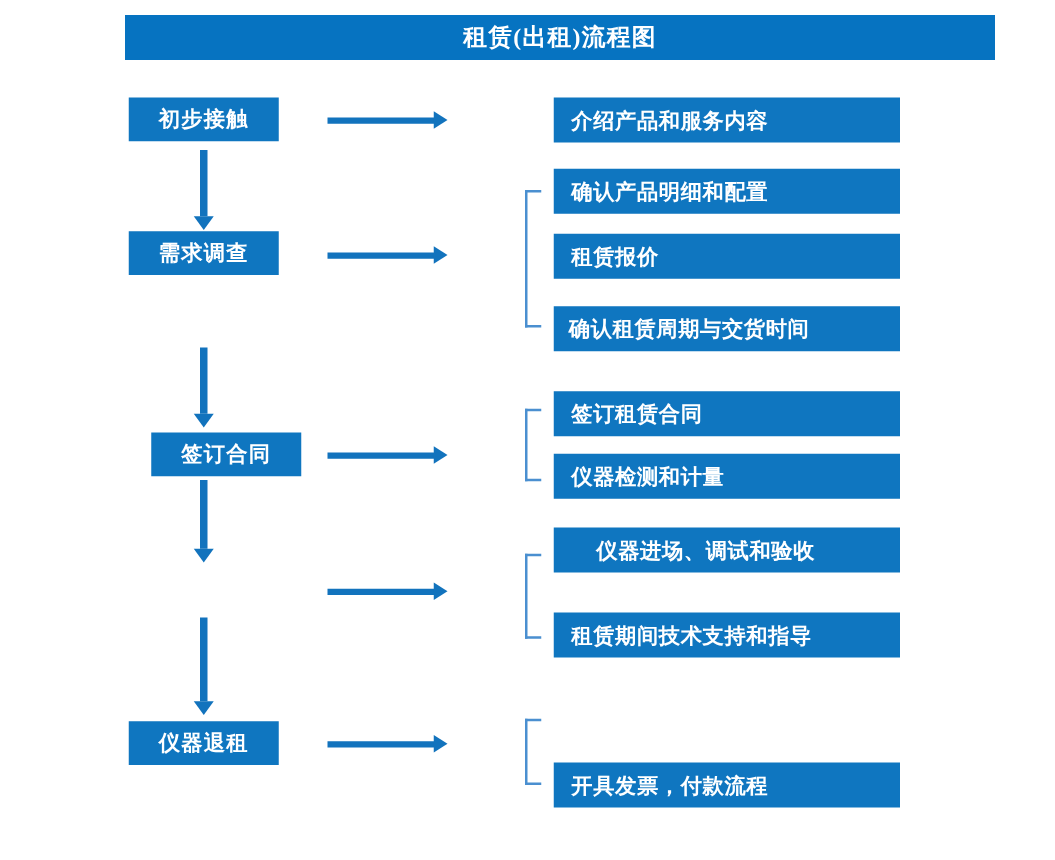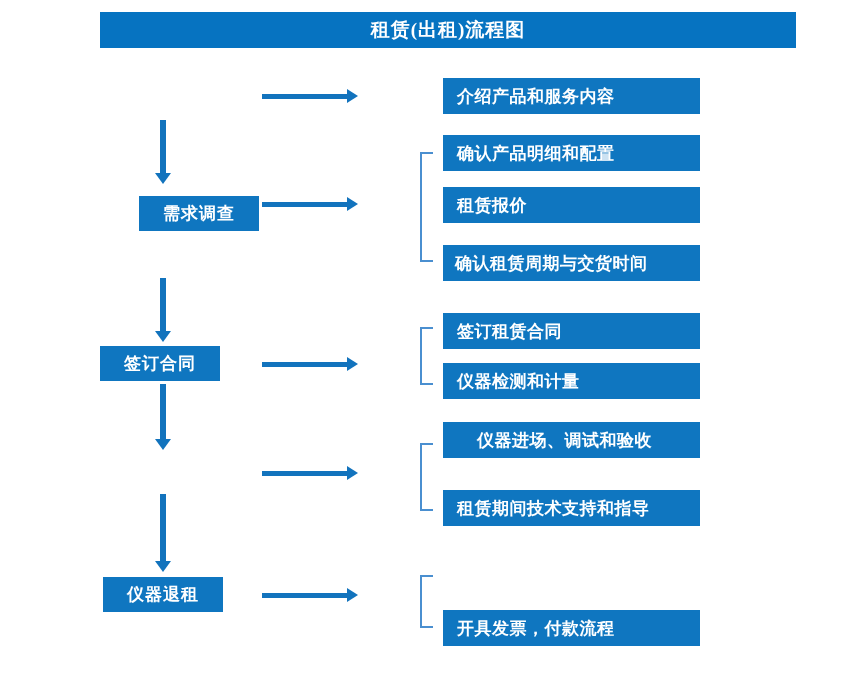--- a/index.html
+++ b/index.html
@@ -51,21 +51,21 @@
     box-sizing: border-box;
   }
   .node.stage {
     width: 120px;
     height: 35px;
     justify-content: center;
     font-size: 17px;
     letter-spacing: 1px;
   }
   .node.detail {
-    width: 257px;
+    width: 277px;
     height: 36px;
     justify-content: flex-start;
     padding-left: 14px;
     font-size: 17px;
     letter-spacing: 0.5px;
     text-align: right;
   }
 
   
   .h-arrow {
@@ -125,24 +125,25 @@
     pointer-events: none;
   }
 </style>
 </head>
 <body>
 
 <div id="canvas">
 
   <div class="title-bar">租赁(出租)流程图</div>
 
-
-  <div class="node stage" style="left:103px; top:196px;margin-left:36px;">需求调查</div>
-
-  <div class="node stage" style="left:100px; top:346px;text-align:right;">签订合同</div>
+  <div class="node stage" style="left:103px; top:78px;">初步接触</div>
+
+  <div class="node stage" style="left:103px; top:185px;">需求调查</div>
+
+  <div class="node stage" style="left:121px; top:346px;text-align:right;">签订合同</div>
 
 
   <div class="node stage" style="left:103px; top:577px;">仪器退租</div>
 
   <div class="v-arrow" style="left:154px; top:120px; height:66px;">
     <div class="shaft" style="height:53px;"></div>
     <div class="head" style="top:53px;"></div>
   </div>
 
   <div class="v-arrow" style="left:154px; top:278px; height:66px;">

